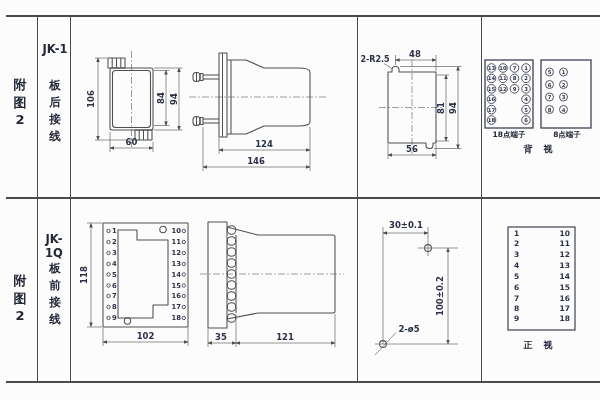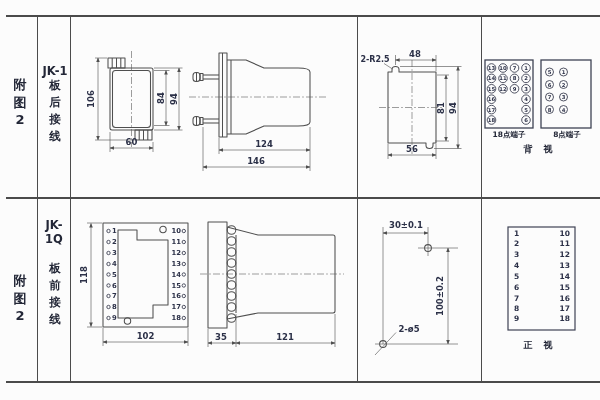--- a/index.html
+++ b/index.html
@@ -34,30 +34,30 @@
   <div class="hline" style="top:197px"></div>
   <div class="hline" style="top:381px"></div>
   <div class="vline" style="left:37px"></div>
   <div class="vline" style="left:70px"></div>
   <div class="vline" style="left:357px"></div>
   <div class="vline" style="left:481px"></div>
 
   <div class="vtext fig" style="left:6px;top:76px">附
 图
 2</div>
-  <div class="vtext mdl" style="left:38px;top:64px">JK-1</div>
+  <div class="vtext mdl" style="left:38px;top:42px">JK-1</div>
   <div class="vtext wir" style="left:39px;top:77px">板
 后
 接
 线</div>
 
   <div class="vtext fig" style="left:6px;top:272px">附
 图
 2</div>
-  <div class="vtext mdl" style="left:37px;top:218px">JK-1Q</div>
+  <div class="vtext mdl" style="left:37px;top:232px">JK-1Q</div>
   <div class="vtext wir" style="left:39px;top:260px">板
 前
 接
 线</div>
 
   <svg style="left:85px;top:40px" width="115" height="145" viewBox="0 0 115 145">
     <defs>
         <marker id="a1" viewBox="0 0 10 8" refX="9" refY="4" markerWidth="7" markerHeight="6" orient="auto-start-reverse">
           <path d="M0,0L10,4L0,8z" fill="#4f4f4f"></path>
         </marker>

